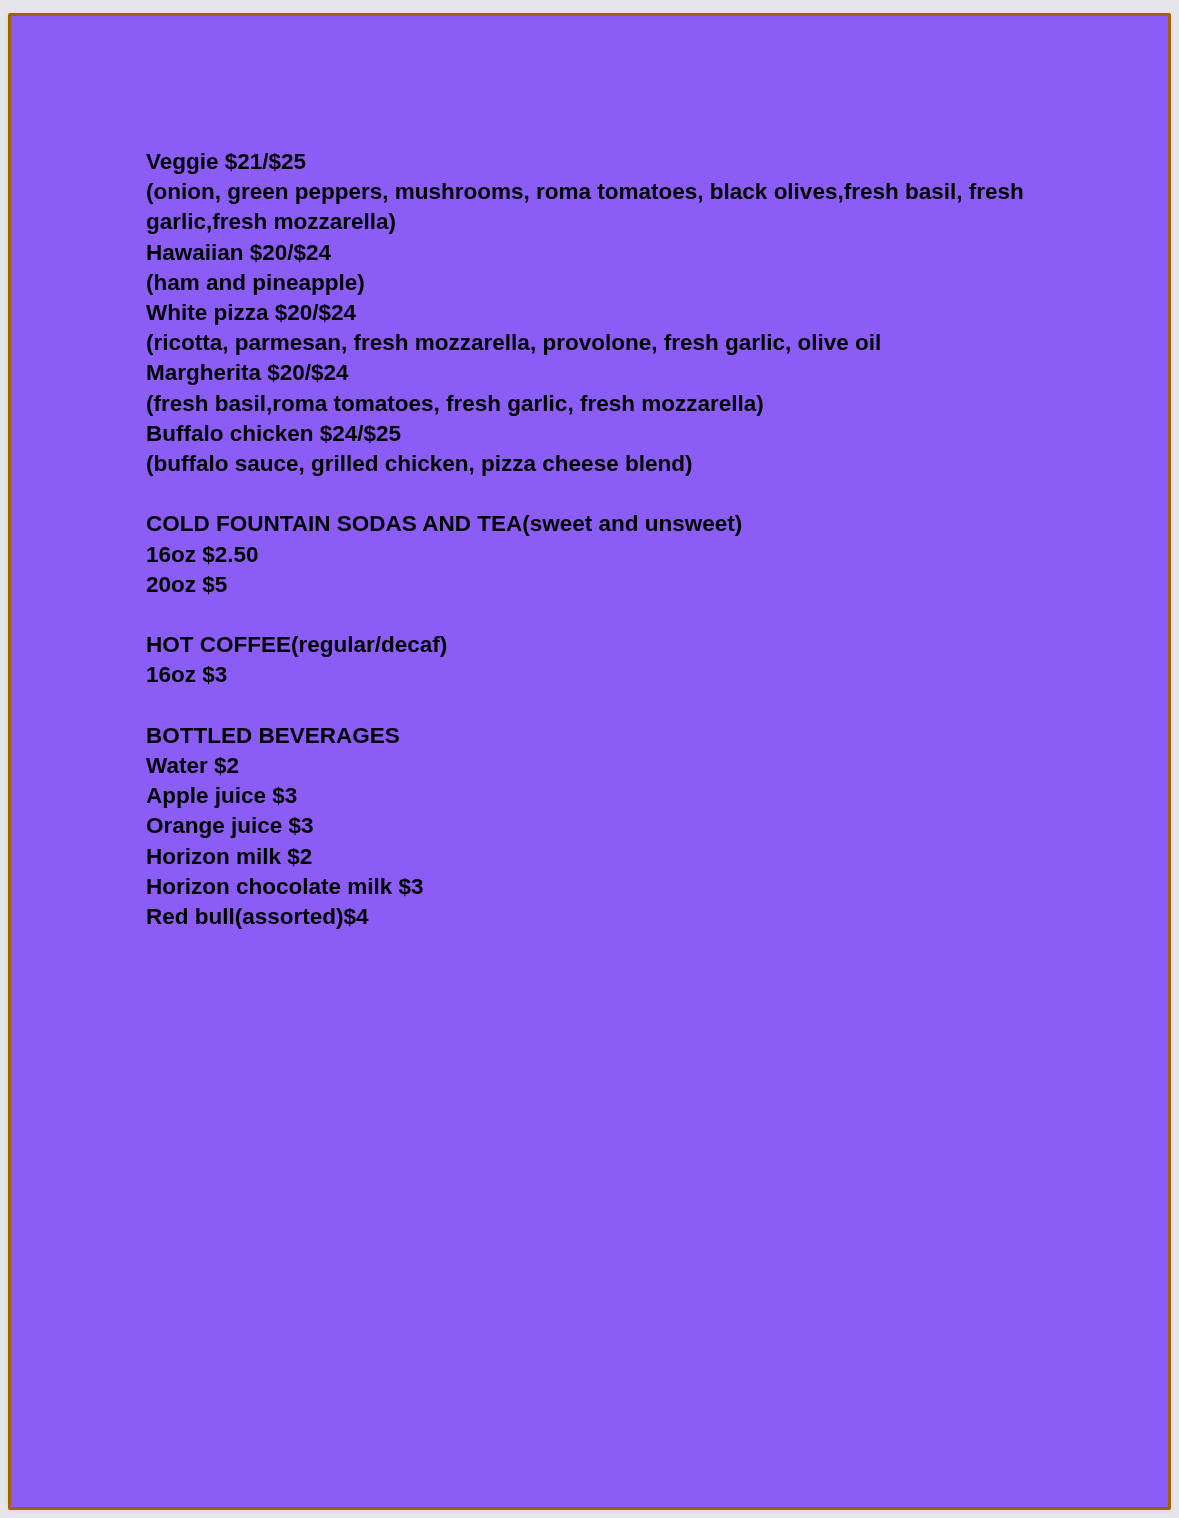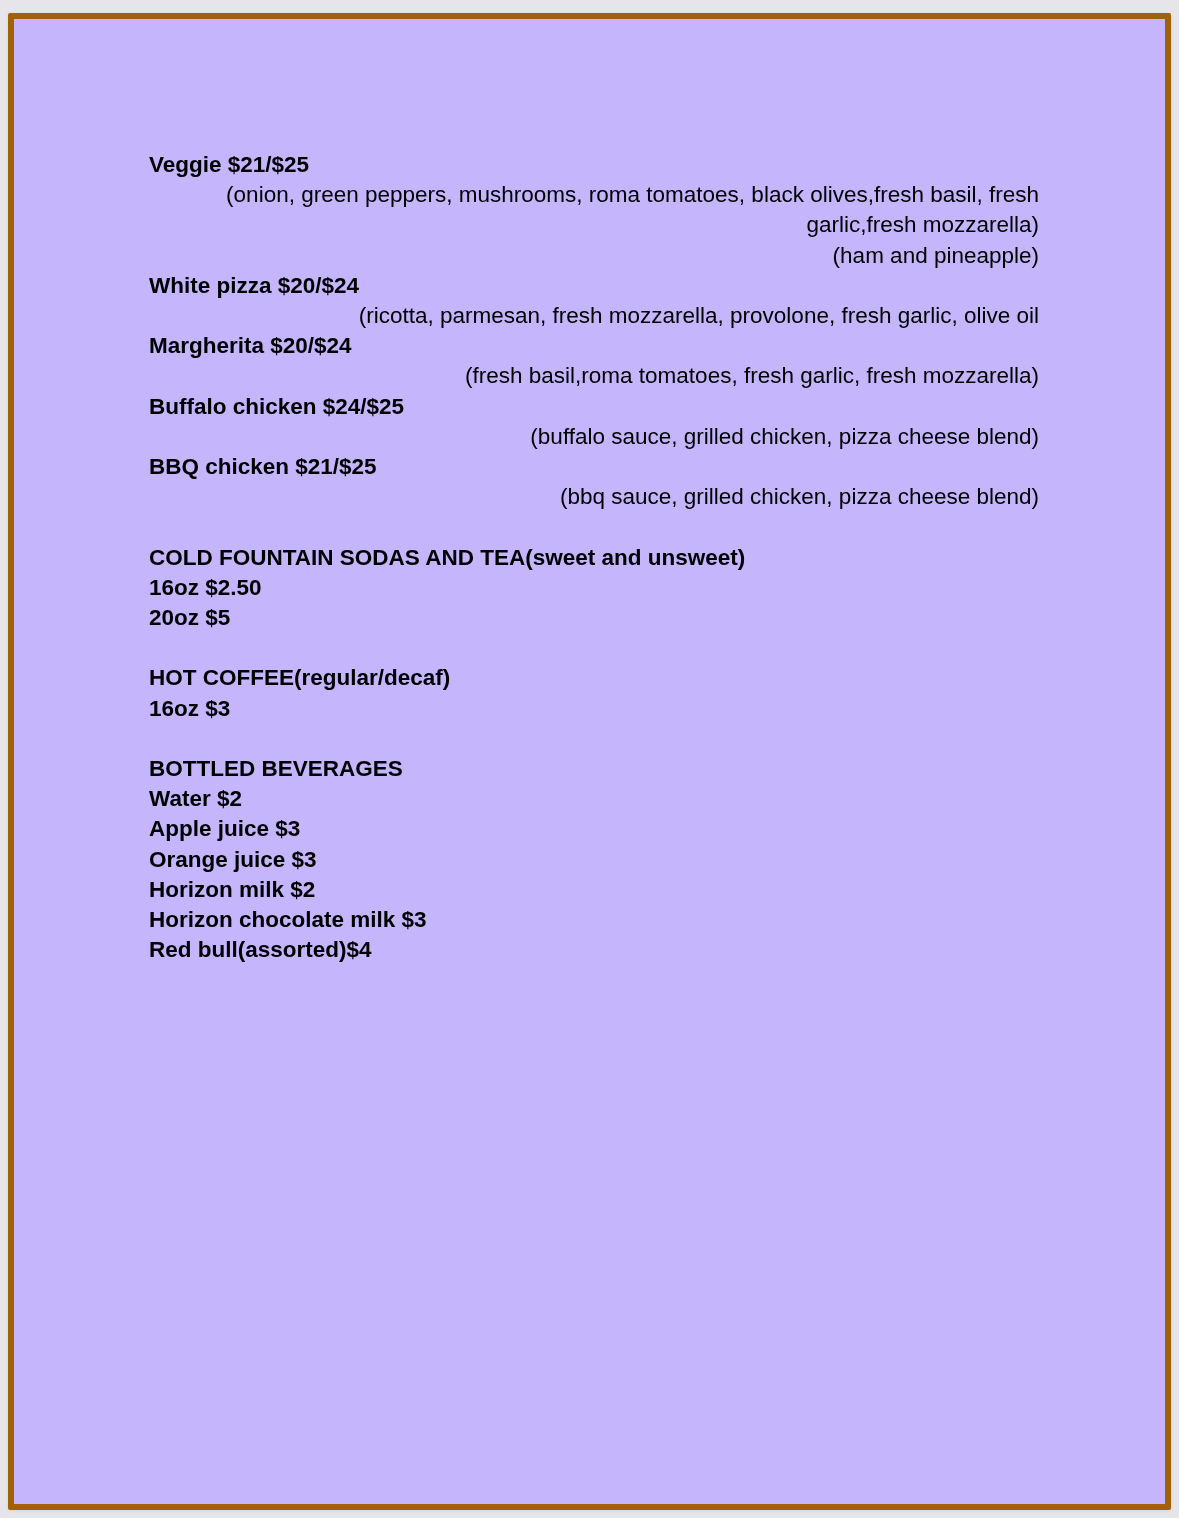--- a/index.html
+++ b/index.html
@@ -17,75 +17,71 @@
     height: 1518px;
     background: #e5e5ea;
   }
   .page {
     position: absolute;
     left: 8px;
     top: 13px;
     width: 1163px;
     height: 1497px;
     box-sizing: border-box;
-    background: #c4b5fd;
-    border: 6px solid #a16207;
+    background: #8b5cf6;
+    border: 3px solid #a16207;
     border-radius: 2px;
     box-shadow: 0 1px 4px rgba(0,0,0,0.07);
   }
   .content {
     position: absolute;
     left: 135px;
     top: 131px;
     width: 890px;
     color: #000000;
     font-size: 22.5px;
     line-height: 30.2px;
     letter-spacing: 0;
   }
   .line-bold {
     font-weight: 700;
   }
   .line-regular {
-    font-weight: 400;
-    text-align: right;
+    font-weight: 700;
   }
   .spacer {
     height: 30.2px;
   }
 </style>
 </head>
 <body>
 
 <div class="canvas">
   <div class="page">
     <div class="content">
 
       <div>
         <div class="line-bold">Veggie $21/$25</div>
         <div class="line-regular">(onion, green peppers, mushrooms, roma tomatoes, black olives,fresh basil, fresh garlic,fresh mozzarella)</div>
       </div>
       <div>
+        <div class="line-bold">Hawaiian $20/$24</div>
         <div class="line-regular">(ham and pineapple)</div>
       </div>
       <div>
         <div class="line-bold">White pizza $20/$24</div>
         <div class="line-regular">(ricotta, parmesan, fresh mozzarella, provolone, fresh garlic, olive oil</div>
       </div>
       <div>
         <div class="line-bold">Margherita $20/$24</div>
         <div class="line-regular">(fresh basil,roma tomatoes, fresh garlic, fresh mozzarella)</div>
       </div>
       <div>
         <div class="line-bold">Buffalo chicken $24/$25</div>
         <div class="line-regular">(buffalo sauce, grilled chicken, pizza cheese blend)</div>
-      </div>
-      <div>
-        <div class="line-bold">BBQ chicken $21/$25</div>
-        <div class="line-regular">(bbq sauce, grilled chicken, pizza cheese blend)</div>
       </div>
 
       <div class="spacer"></div>
 
       <div>
         <div class="line-bold">COLD FOUNTAIN SODAS AND TEA(sweet and unsweet)</div>
         <div class="line-bold">16oz $2.50</div>
         <div class="line-bold">20oz $5</div>
       </div>
 

